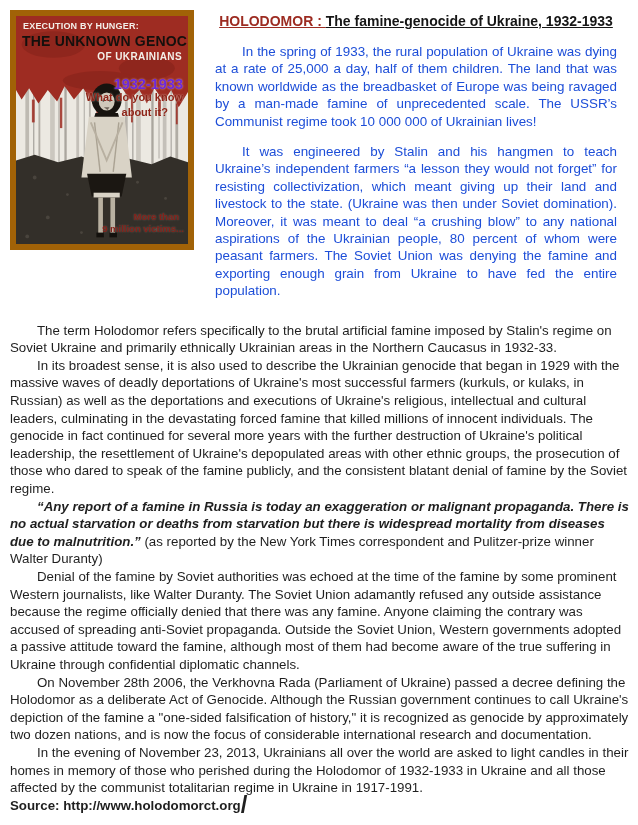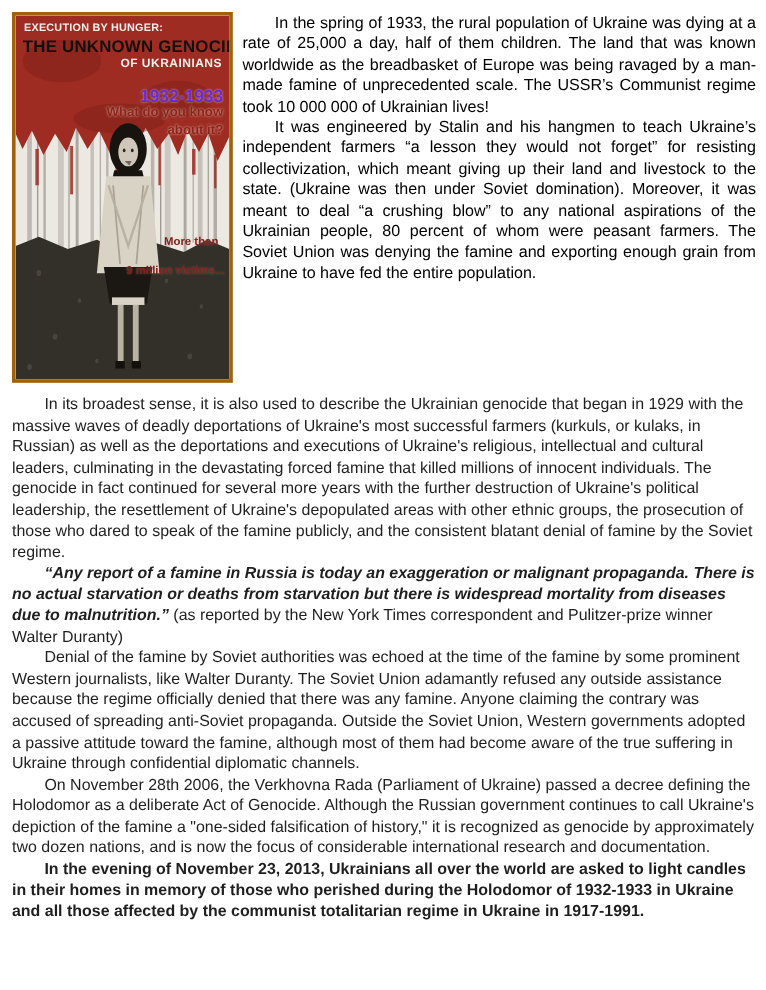--- a/index.html
+++ b/index.html
@@ -10,65 +10,65 @@
     font-family:"Liberation Sans",sans-serif;
     color:var(--text-color,#1f1f1f);
     overflow:hidden;
     box-sizing:border-box;
     padding:10px 8px 0 10px;
   }
   
   .top-section{display:flex;gap:8px;align-items:flex-start;}
   .poster{
     position:relative;
-    width:184px;height:309px;
+    width:184px;height:240px;
     flex:0 0 184px;
-    border:3px solid #a16207;
+    border:6px solid #a16207;
     box-sizing:border-box;
     overflow:hidden;
     background:#ece9e2;
   }
   .poster svg{position:absolute;left:0;top:0;width:100%;height:100%;}
   .poster .ptxt{position:absolute;font-weight:bold;line-height:1.05;white-space:nowrap;}
   .p-line1{left:7px;top:6px;color:#f3efe8;font-size:9px;letter-spacing:.2px;}
   .p-line2{left:6px;top:18px;color:#14100d;font-size:14px;letter-spacing:.2px;}
   .p-line3{right:6px;top:36px;color:#f3efe8;font-size:10px;letter-spacing:.4px;}
   .p-year{right:5px;top:61px;color:#6d28d9;font-size:14.5px;text-shadow:0 0 2px rgba(236,233,226,.7);}
   .p-q1{right:5px;top:76px;color:var(--poster-red-text,#8e2418);font-size:11px;text-shadow:0 0 2px rgba(236,233,226,.8);}
-  .p-q2{right:5px;top:91px;color:var(--poster-red-text,#8e2418);font-size:11px;text-shadow:0 0 2px rgba(236,233,226,.8);}
-  .p-cap1{right:9px;top:184px;color:#82211a;font-size:9.5px;text-shadow:0 0 2px rgba(210,200,185,.35);}
+  .p-q2{right:20px;top:91px;color:var(--poster-red-text,#8e2418);font-size:11px;text-shadow:0 0 2px rgba(236,233,226,.8);}
+  .p-cap1{right:9px;top:196px;color:#82211a;font-size:9.5px;text-shadow:0 0 2px rgba(210,200,185,.35);}
   .p-cap2{right:4px;top:208px;color:#82211a;font-size:9.5px;text-shadow:0 0 2px rgba(210,200,185,.35);}
   
   .right-col{flex:1;min-width:0;}
   .heading{
     text-align:center;
     font-size:14px;font-weight:bold;
     margin:2px 0 3px 0;
     line-height:18px;
   }
   .heading .h-red{color:var(--heading-red,#9c2b21);text-decoration:underline;}
   .heading .h-black{color:#161616;text-decoration:underline;}
   .col-para{
-    margin:0;
+    margin:13px;
     font-size:13.4px;line-height:17.4px;
     text-align:justify;
     text-indent:27px;
-    color:#000000;
+    color:#1d4ed8;
   }
   
   .body-text{margin-top:9px;padding-right:1px;}
   .body-text p{
     margin:0;
     font-size:13.3px;line-height:17.6px;
     text-align:left;
     text-indent:27px;
     color:#1f1f1f;
   }
   .quote-strong{font-weight:bold;font-style:italic;}
-  .bold-para{font-weight:bold;}
+  .bold-para{font-weight:normal;}
   .source-line{
     margin-top:7px;
     font-weight:bold;
     color:var(--link-blue,#1a6fbe);
     font-size:13.5px;
     text-indent:0 !important;
   }
   .big-slash{
     font-size:24px;
     font-weight:bold;
@@ -161,26 +161,31 @@
       <span class="ptxt p-line2">THE UNKNOWN GENOCIDE</span>
       <span class="ptxt p-line3">OF UKRAINIANS</span>
       <span class="ptxt p-year">1932-1933</span>
       <span class="ptxt p-q1">What do you know</span>
       <span class="ptxt p-q2">about it?</span>
       <span class="ptxt p-cap1">More than</span>
       <span class="ptxt p-cap2">9 million victims...</span>
     </div>
 
     <div class="right-col">
+      <div class="heading">
+        <span class="h-red">HOLODOMOR : </span><span class="h-black"> The famine-genocide of Ukraine, 1932-1933</span>
+      </div>
       <p class="col-para">In the spring of 1933, the rural population of Ukraine was dying at a rate of 25,000 a day, half of them children. The land that was known worldwide as the breadbasket of Europe was being ravaged by a man-made famine of unprecedented scale. The USSR’s Communist regime took 10 000 000 of Ukrainian lives!</p>
       <p class="col-para">It was engineered by Stalin and his hangmen to teach Ukraine’s independent farmers “a lesson they would not forget” for resisting collectivization, which meant giving up their land and livestock to the state. (Ukraine was then under Soviet domination).  Moreover, it was meant to deal “a crushing blow” to any national aspirations of the Ukrainian people, 80 percent of whom were peasant farmers. The Soviet Union was denying the famine and exporting enough grain from Ukraine to have fed the entire population.</p>
     </div>
   </div>
 
   <div class="body-text">
+    <p>The term Holodomor refers specifically to the brutal artificial famine imposed by Stalin's regime on Soviet Ukraine and primarily ethnically Ukrainian areas in the Northern Caucasus in 1932-33.</p>
     <p>In its broadest sense, it is also used to describe the Ukrainian genocide that began in 1929 with the massive waves of deadly deportations of Ukraine's most successful farmers (kurkuls, or kulaks, in Russian) as well as the deportations and executions of Ukraine's religious, intellectual and cultural leaders, culminating in the devastating forced famine that killed millions of innocent individuals. The genocide in fact continued for several more years with the further destruction of Ukraine's political leadership, the resettlement of Ukraine's depopulated areas with other ethnic groups, the prosecution of those who dared to speak of the famine publicly, and the consistent blatant denial of famine by the Soviet regime.</p>
     <p><span class="quote-strong">“Any report of a famine in Russia is today an exaggeration or malignant propaganda. There is no actual starvation or deaths from starvation but there is widespread mortality from diseases due to malnutrition.”</span><span> (as reported by the New York Times correspondent and Pulitzer-prize winner Walter Duranty)</span></p>
     <p>Denial of the famine by Soviet authorities was echoed at the time of the famine by some prominent Western journalists, like Walter Duranty. The Soviet Union adamantly refused any outside assistance because the regime officially denied that there was any famine. Anyone claiming the contrary was accused of spreading anti-Soviet propaganda. Outside the Soviet Union, Western governments adopted a passive attitude toward the famine, although most of them had become aware of the true suffering in Ukraine through confidential diplomatic channels.</p>
     <p>On November 28th 2006, the Verkhovna Rada (Parliament of Ukraine) passed a decree defining the Holodomor as a deliberate Act of Genocide. Although the Russian government continues to call Ukraine's depiction of the famine a "one-sided falsification of history," it is recognized as genocide by approximately two dozen nations, and is now the focus of considerable international research and documentation.</p>
     <p class="bold-para">In the evening of November 23, 2013,  Ukrainians all over the world are asked to light candles in their homes in memory of those who perished during the Holodomor of 1932-1933 in Ukraine and all those affected by the communist totalitarian regime in Ukraine in 1917-1991.</p>
+    <p class="source-line"><span>Source: </span><span>http://www.holodomorct.org</span><span class="big-slash">/</span></p>
   </div>
 
 </div>
 
 </body></html>

